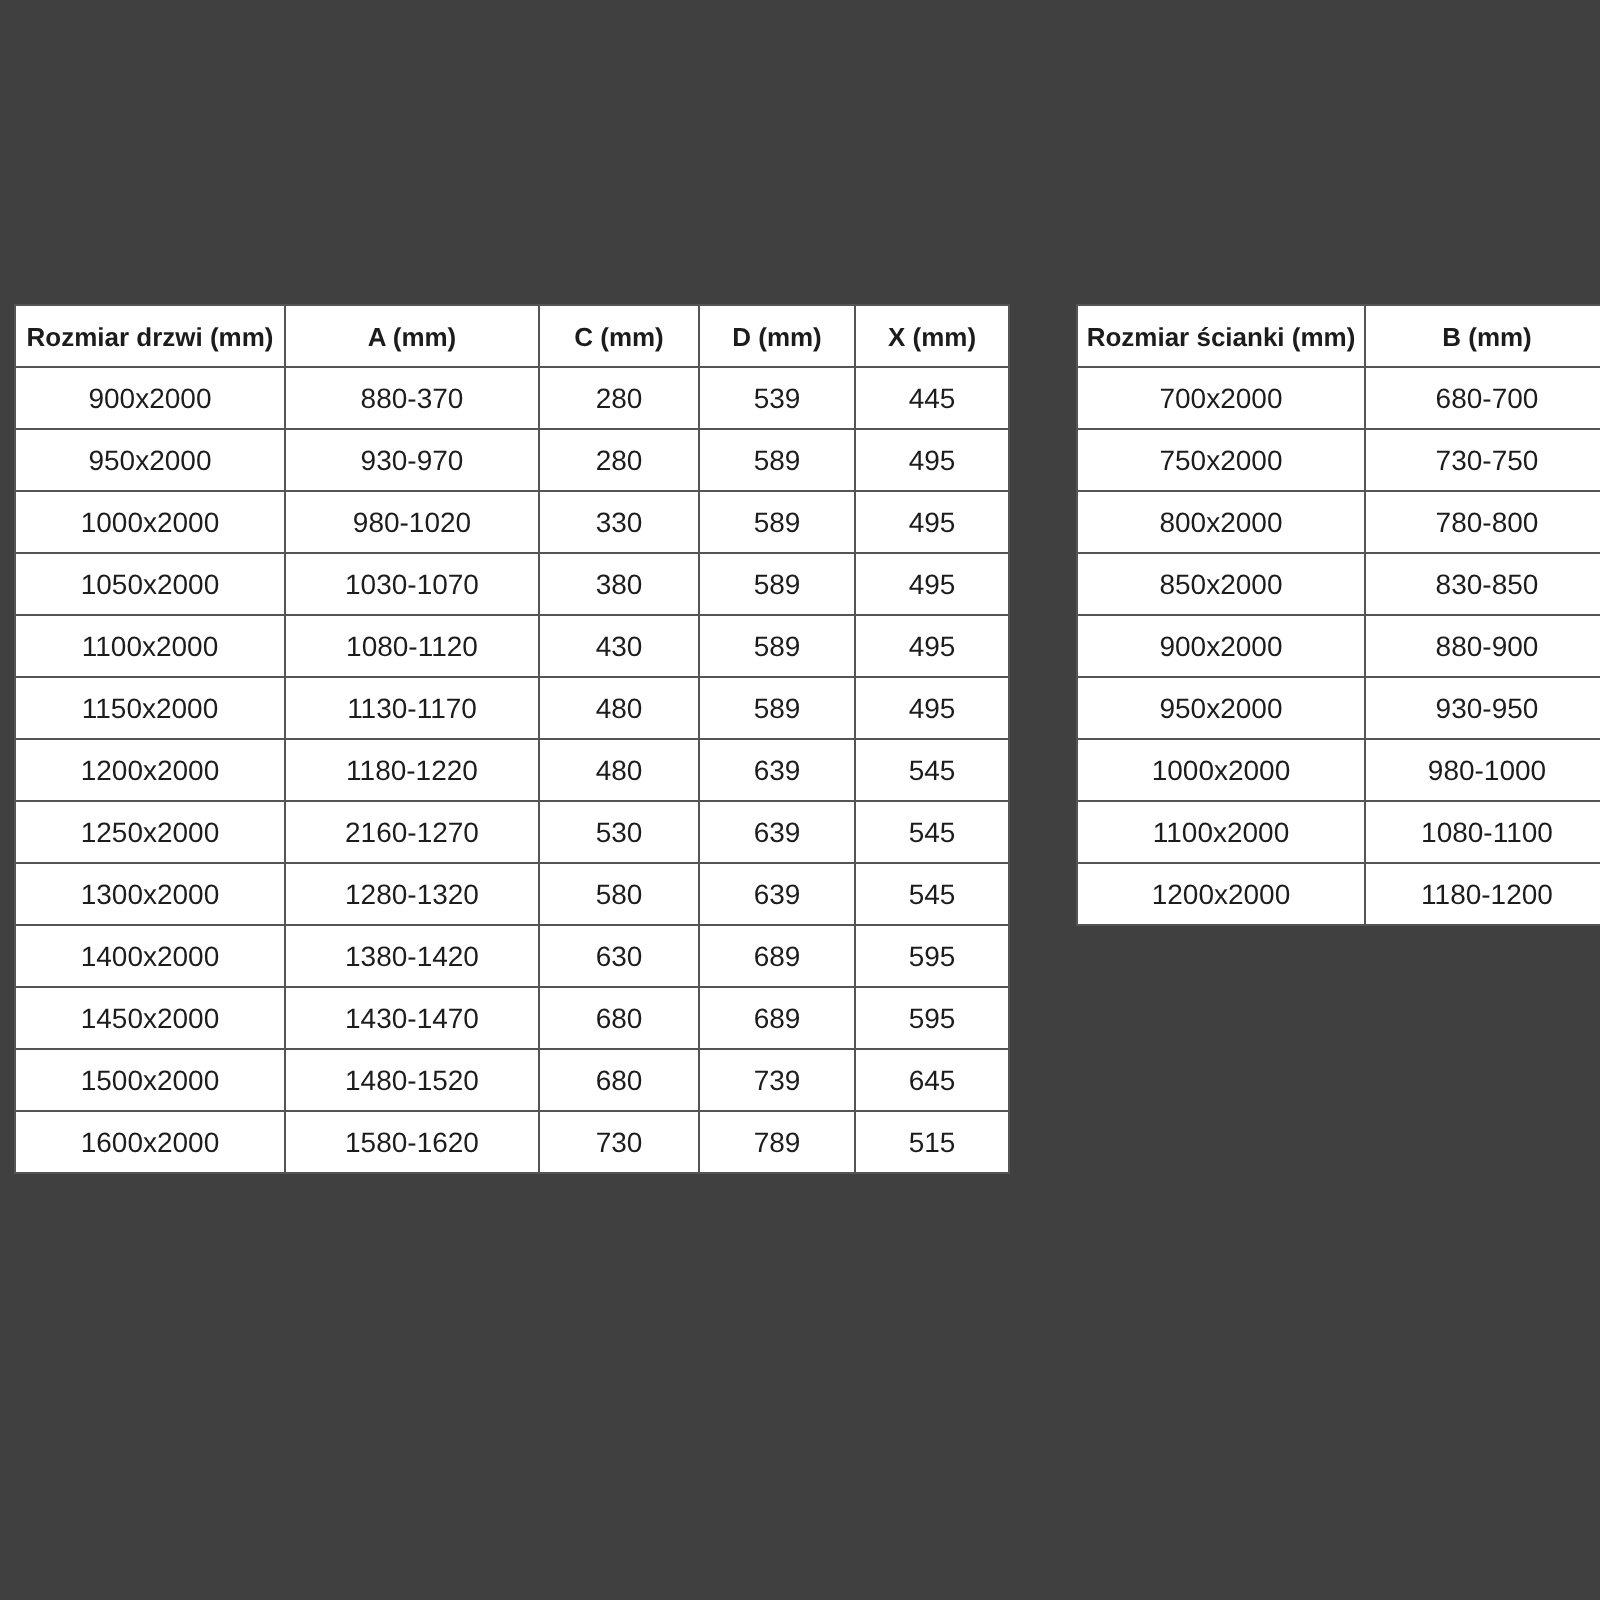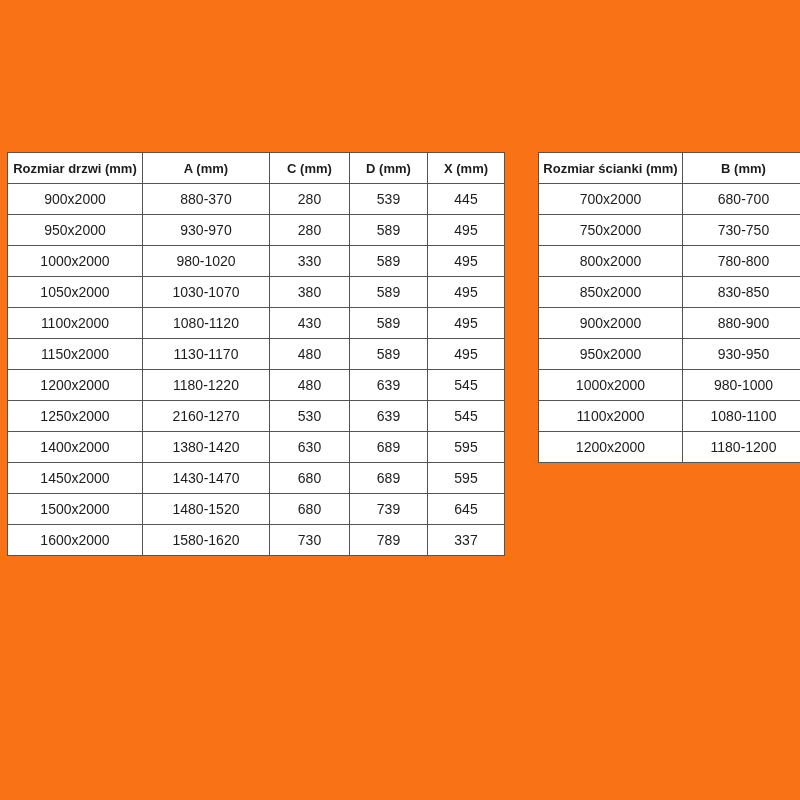--- a/index.html
+++ b/index.html
@@ -10,21 +10,21 @@
   body {
     position: relative;
     width: 800px;
     height: 800px;
     font-family: "Liberation Sans", sans-serif;
     color: #1c1c1c;
   }
   .canvas {
     position: absolute;
     inset: 0;
-    background: #f97316;
+    background: #404040;
   }
   table.tbl {
     position: absolute;
     border-collapse: collapse;
     table-layout: fixed;
     background: #ffffff;
   }
   table.tbl th,
   table.tbl td {
     border: 1px solid #545454;
@@ -124,20 +124,27 @@
           <td>545</td>
         </tr>
         <tr>
           <td>1250x2000</td>
           <td>2160-1270</td>
           <td>530</td>
           <td>639</td>
           <td>545</td>
         </tr>
         <tr>
+          <td>1300x2000</td>
+          <td>1280-1320</td>
+          <td>580</td>
+          <td>639</td>
+          <td>545</td>
+        </tr>
+        <tr>
           <td>1400x2000</td>
           <td>1380-1420</td>
           <td>630</td>
           <td>689</td>
           <td>595</td>
         </tr>
         <tr>
           <td>1450x2000</td>
           <td>1430-1470</td>
           <td>680</td>
@@ -149,21 +156,21 @@
           <td>1480-1520</td>
           <td>680</td>
           <td>739</td>
           <td>645</td>
         </tr>
         <tr>
           <td>1600x2000</td>
           <td>1580-1620</td>
           <td>730</td>
           <td>789</td>
-          <td>337</td>
+          <td>515</td>
         </tr>
       </tbody>
     </table>
   <table class="tbl tbl-right">
       <thead>
         <tr>
           <th>Rozmiar ścianki (mm)</th>
           <th>B (mm)</th>
         </tr>
       </thead>

